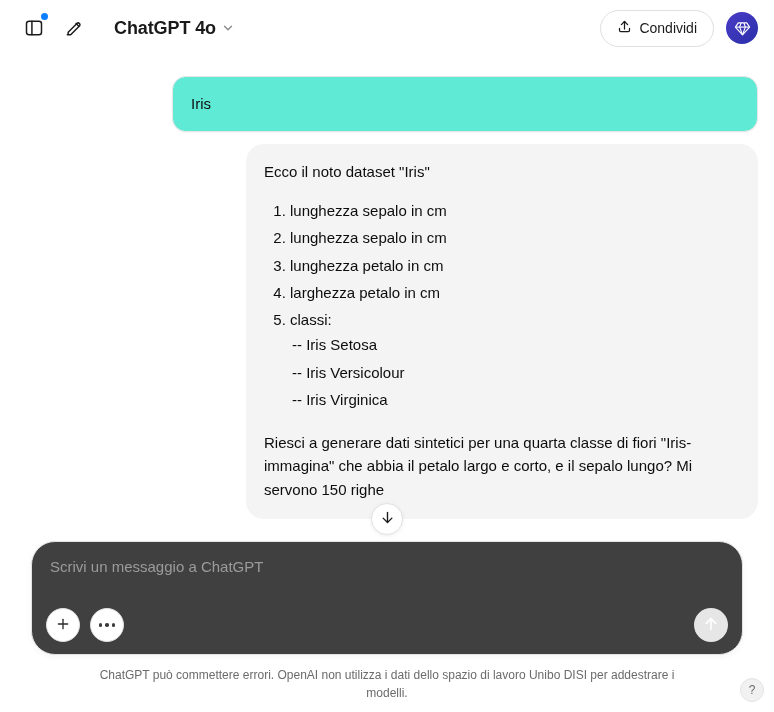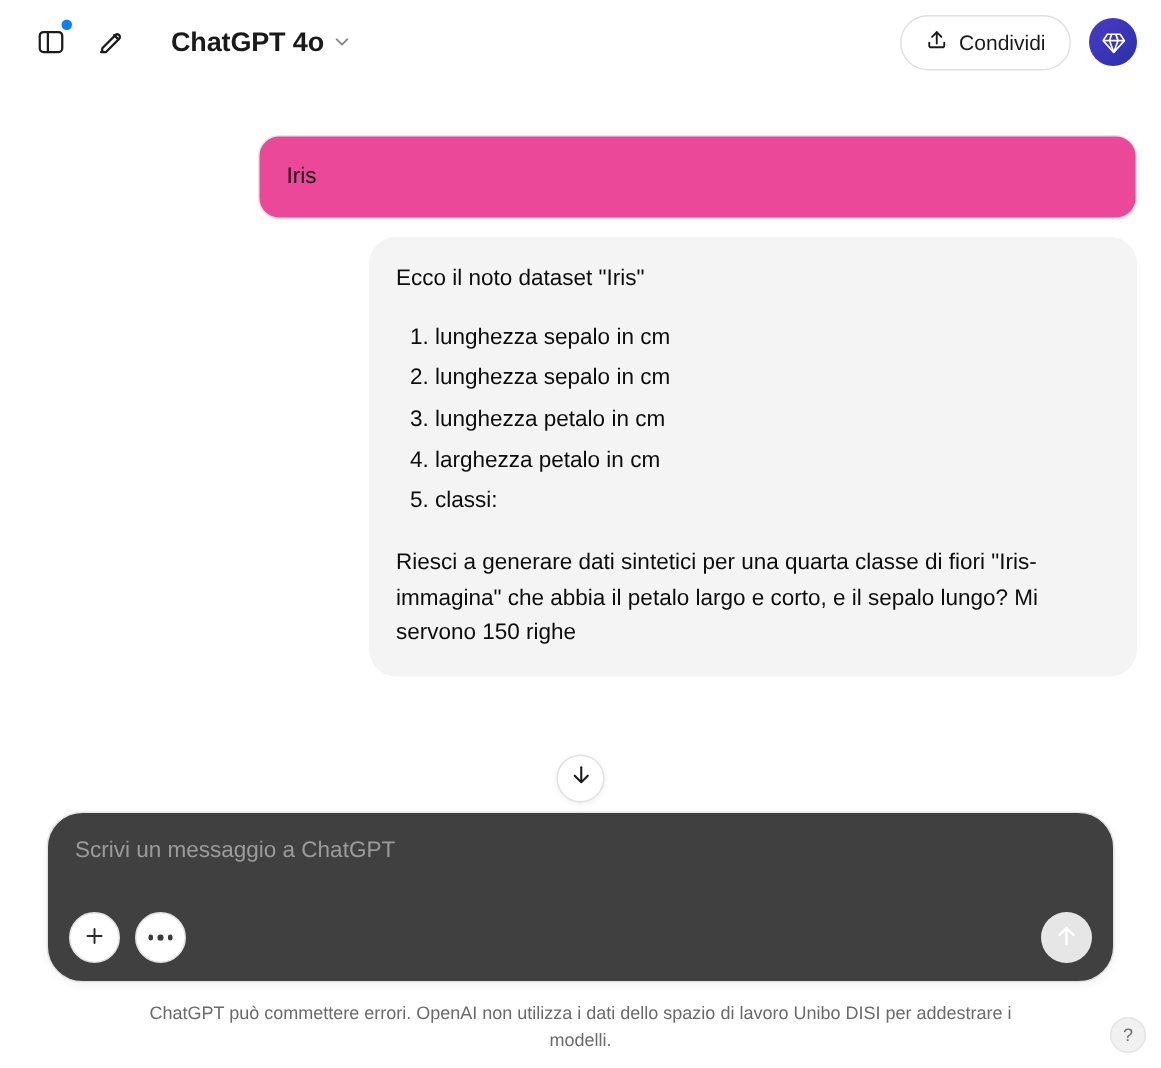--- a/index.html
+++ b/index.html
@@ -107,28 +107,27 @@
     position: relative;
     overflow: hidden;
     padding: 20px 0 0 0;
   }
   .msg-row { display: flex; padding: 0 16px; }
   .msg-row.user { justify-content: flex-end; }
 
   .user-bubble {
     max-width: 586px;
     min-width: 586px;
-    background: #ec4899;
+    background: #5eead4;
     border: 1px solid #e6e6e6;
     border-radius: 14px;
     padding: 16px 18px;
     font-size: 15px;
     line-height: 1.45;
     box-shadow: 0 1px 2px rgba(0,0,0,0.04);
-    margin-top: 14px;
   }
 
   .assistant-row { display: flex; justify-content: flex-end; padding: 12px 16px 0 16px; }
   .assistant-bubble {
     max-width: 512px;
     background: #f4f4f4;
     border-radius: 18px;
     padding: 16px 18px 18px 18px;
     font-size: 15px;
     line-height: 1.55;
@@ -334,20 +333,25 @@
     <div class="assistant-row">
       <div class="assistant-bubble">
         <p>Ecco il noto dataset "Iris"</p>
         <ol class="attr-list">
           <li>lunghezza sepalo in cm</li>
           <li>lunghezza sepalo in cm</li>
           <li>lunghezza petalo in cm</li>
           <li>larghezza petalo in cm</li>
           <li>
             <span>classi:</span>
+            <ul class="class-list">
+              <li>-- Iris Setosa</li>
+              <li>-- Iris Versicolour</li>
+              <li>-- Iris Virginica</li>
+            </ul>
           </li>
         </ol>
         <div class="gap"></div>
         <p>Riesci a generare dati sintetici per una quarta classe di fiori "Iris-immagina" che abbia il petalo largo e corto, e il sepalo lungo? Mi servono 150 righe</p>
       </div>
     </div>
 
     <div class="scroll-down">
       <span>
         <svg width="15" height="15" viewBox="0 0 24 24" fill="none" stroke="#1a1a1a" stroke-width="2.2" stroke-linecap="round" stroke-linejoin="round">

